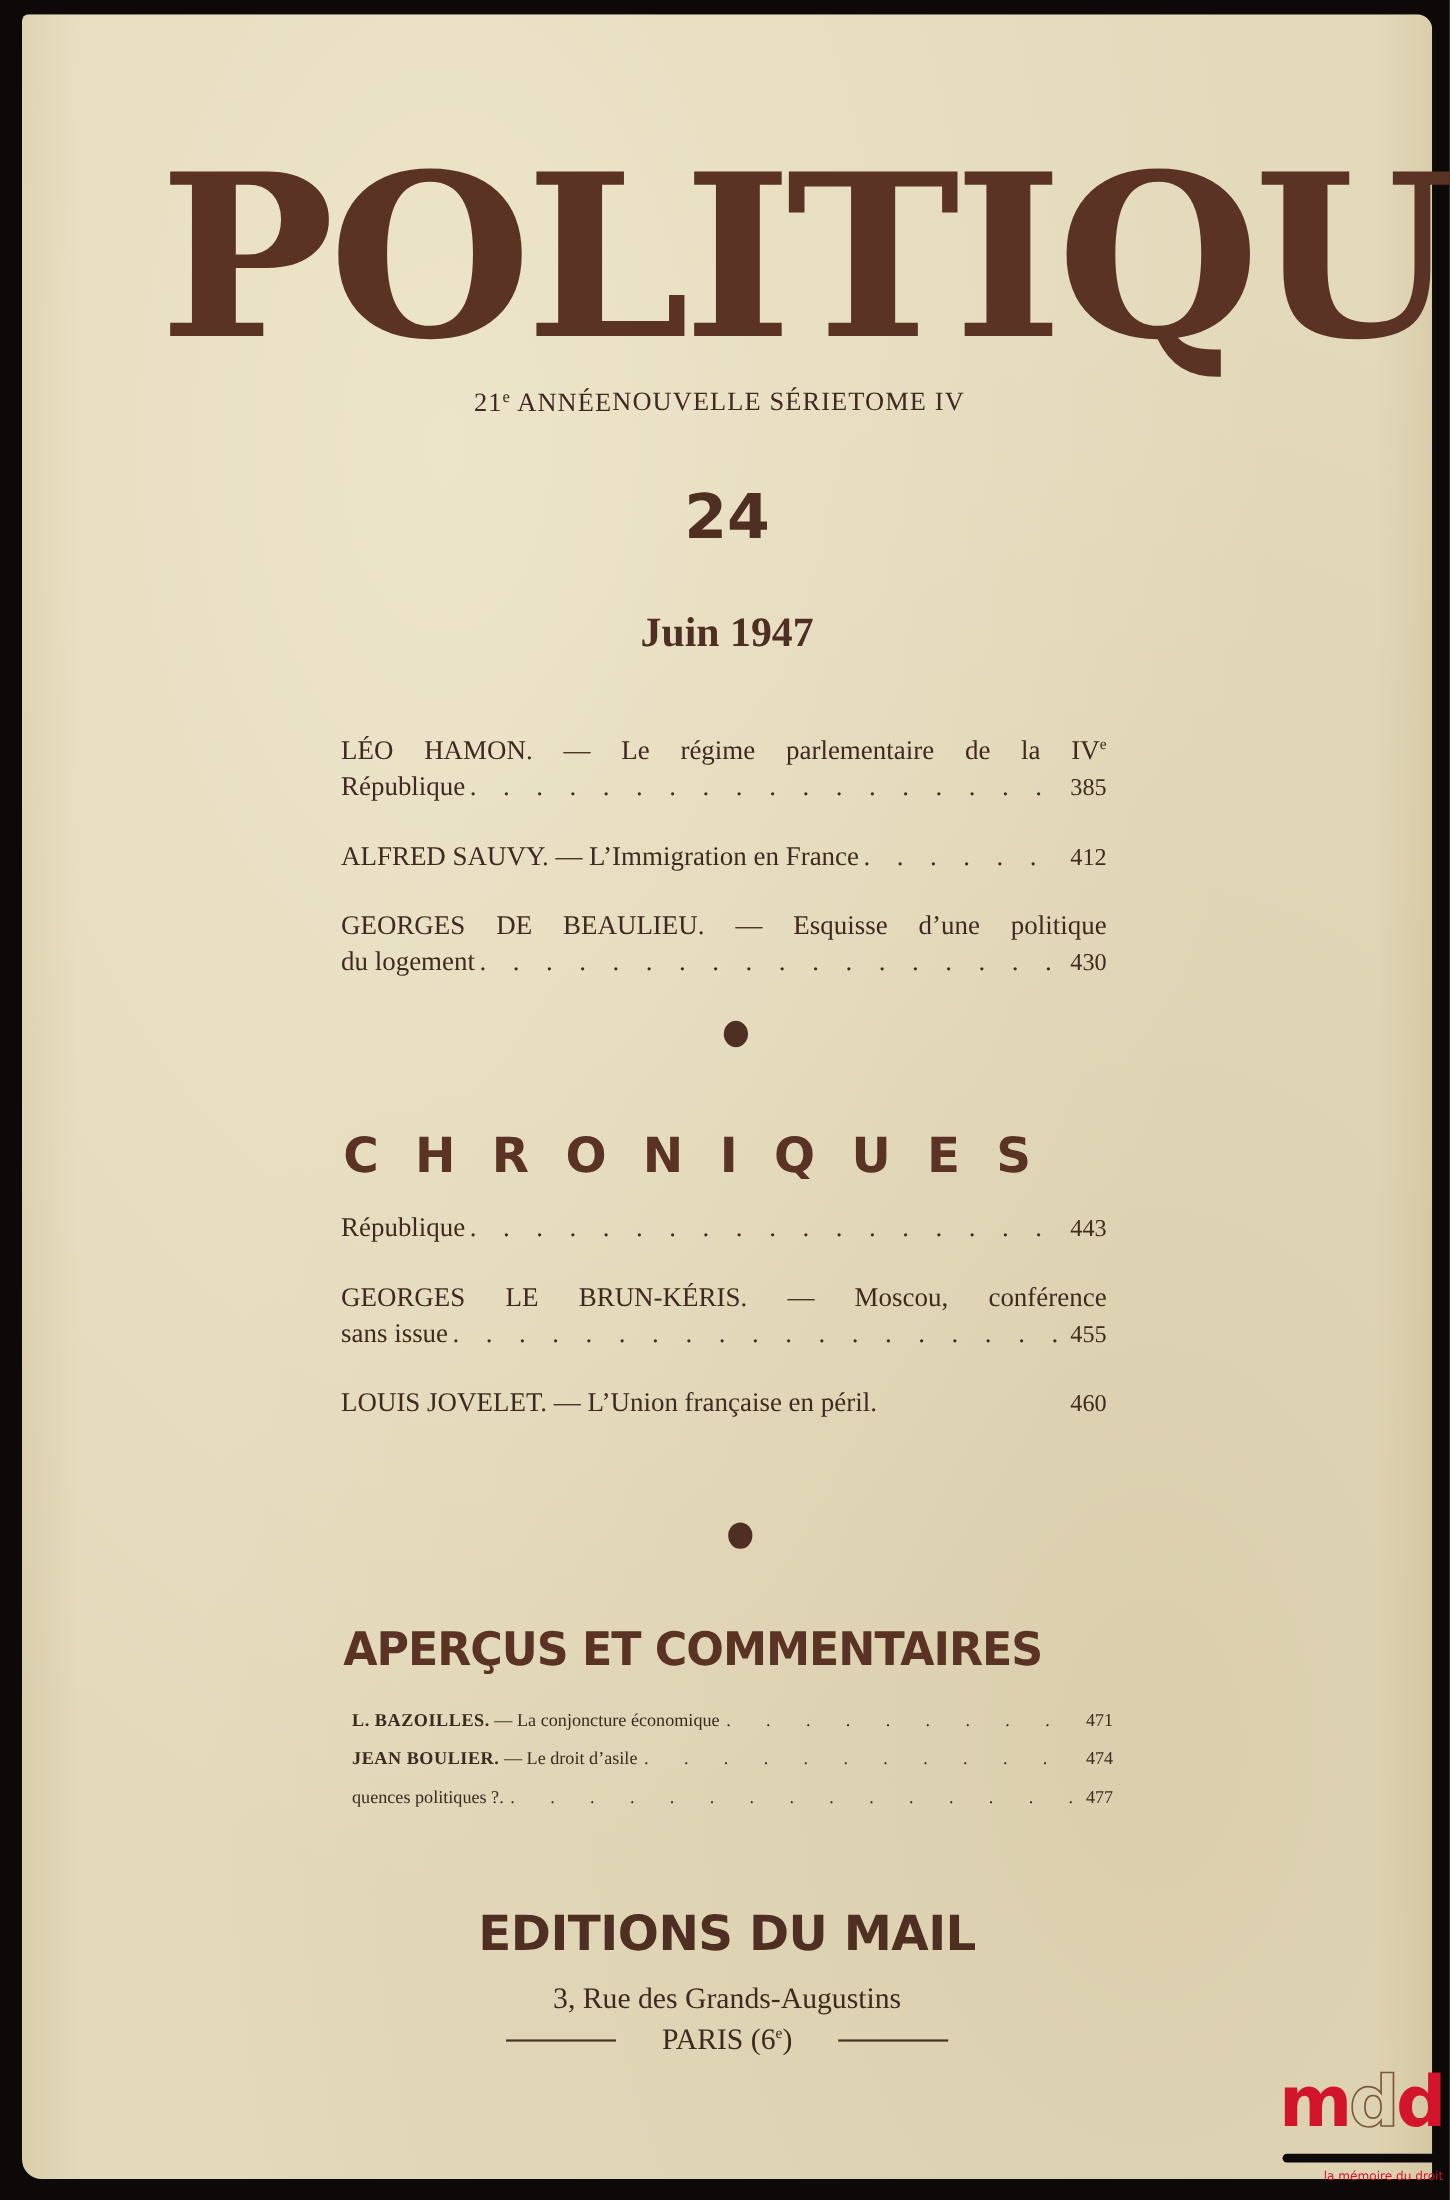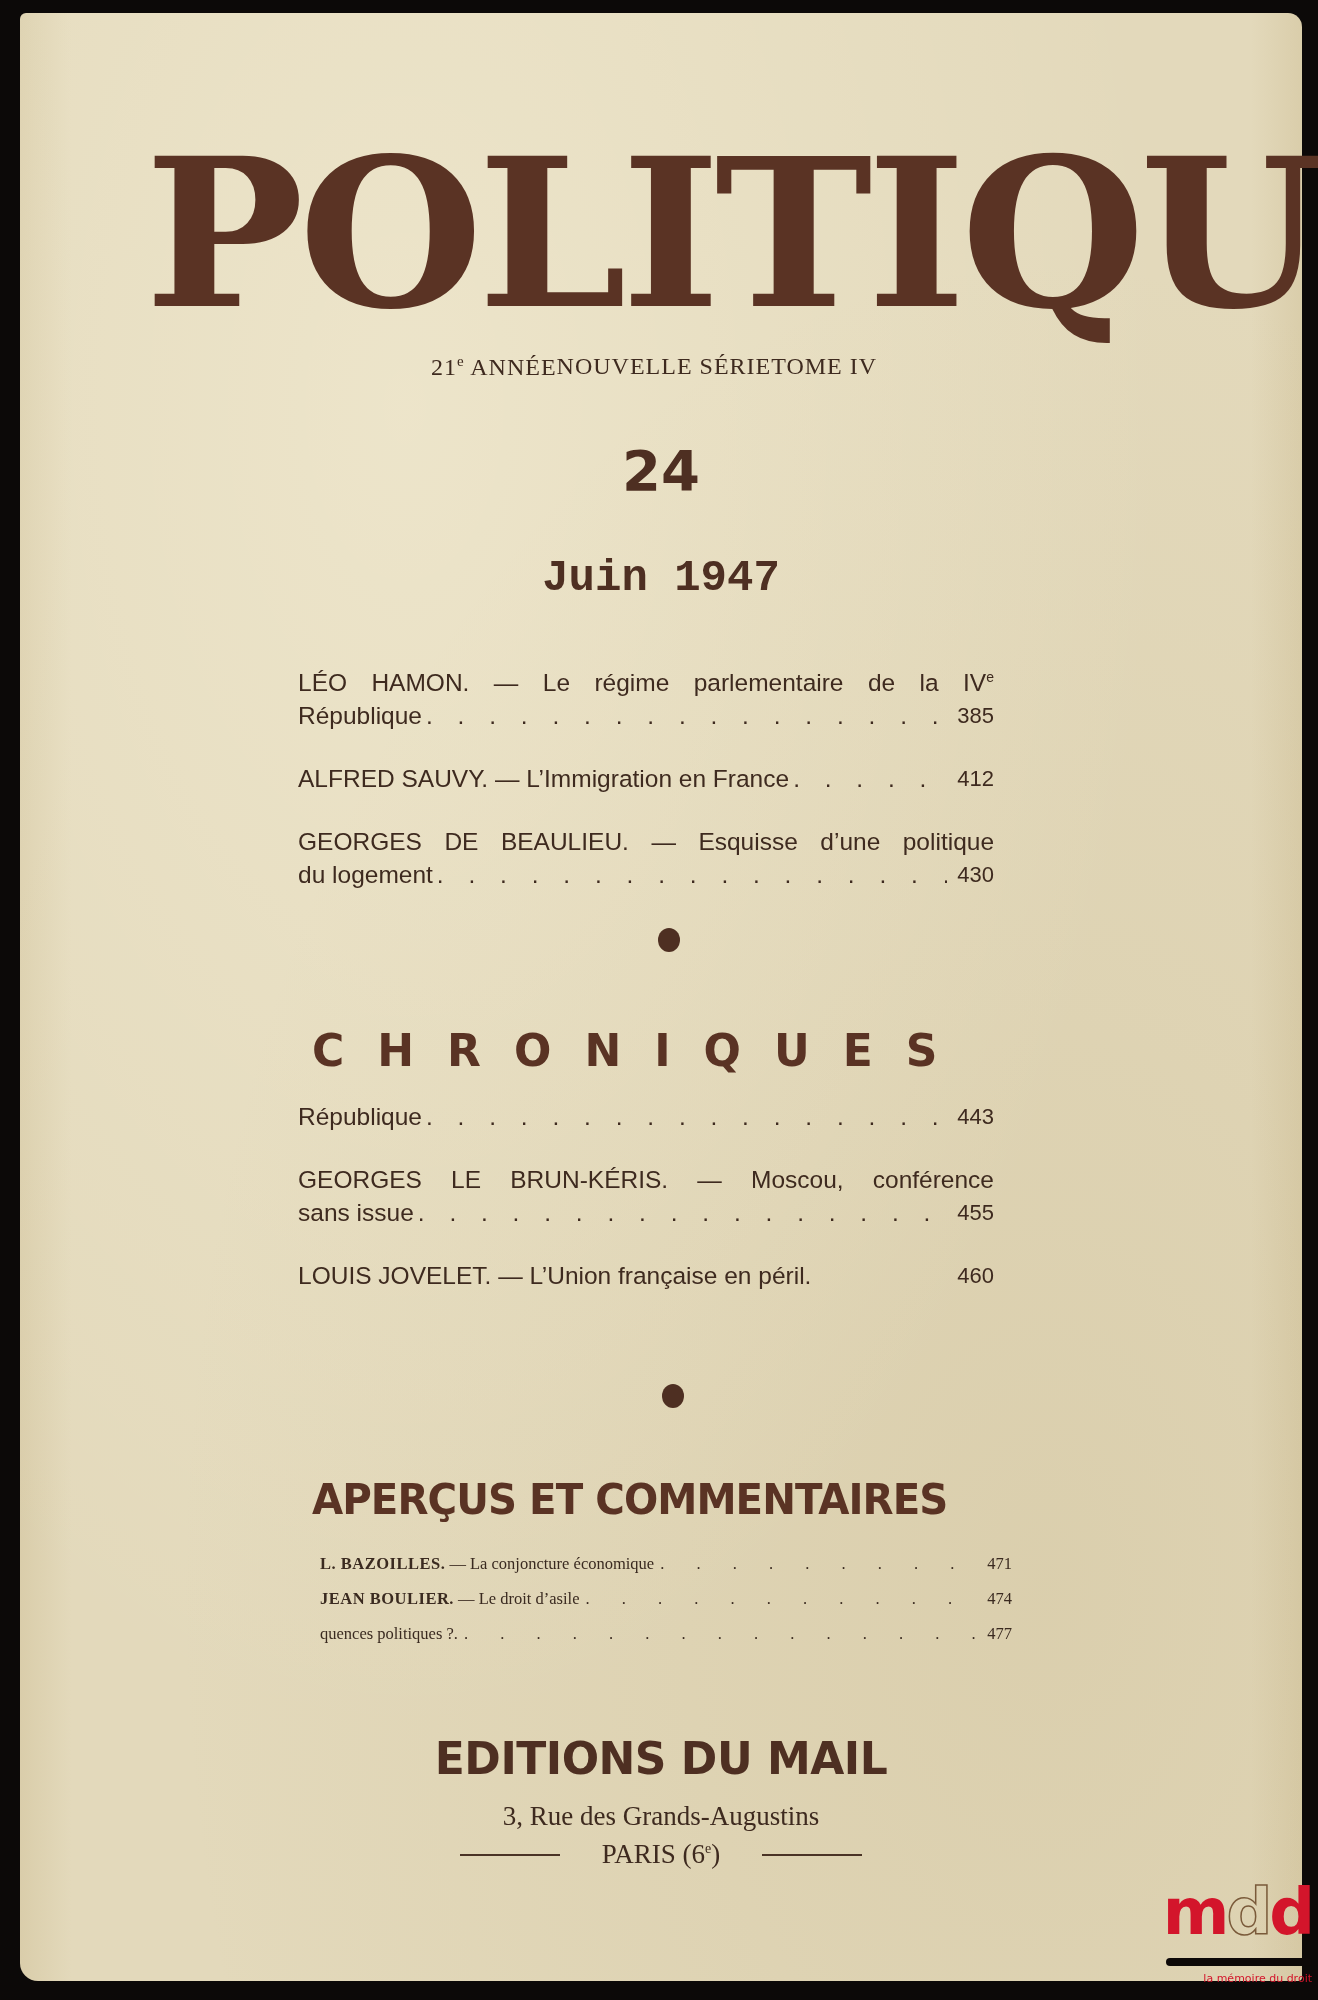--- a/index.html
+++ b/index.html
@@ -49,29 +49,29 @@
 
     .issue-number {
       top: 425px;
       font-family: "DejaVu Sans", sans-serif;
       font-weight: bold;
       font-size: 56px;
       color: #4e2f22;
     }
     .issue-date {
       top: 540px;
-      font-family: Liberation Mono, monospace;
-      font-weight: bold;
-      font-size: 44px;
+      font-family: Liberation Serif, serif;
+      font-weight: bold;
+      font-size: 38px;
       color: #4e2f22;
     }
 
     .toc {
-      left: 278px; width: 696px;
-      font-family: Liberation Sans, sans-serif;
+      left: 290px; width: 696px;
+      font-family: Liberation Serif, serif;
       font-size: 24.5px;
       line-height: 33px;
       color: #3e2a1f;
     }
     .toc .entry { margin-bottom: 30px; }
     .toc .line { display: flex; align-items: flex-end; white-space: nowrap; }
     .toc .justify { text-align: justify; text-align-last: justify; display: block; }
     .toc .leader {
       flex: 1;
       overflow: hidden;

